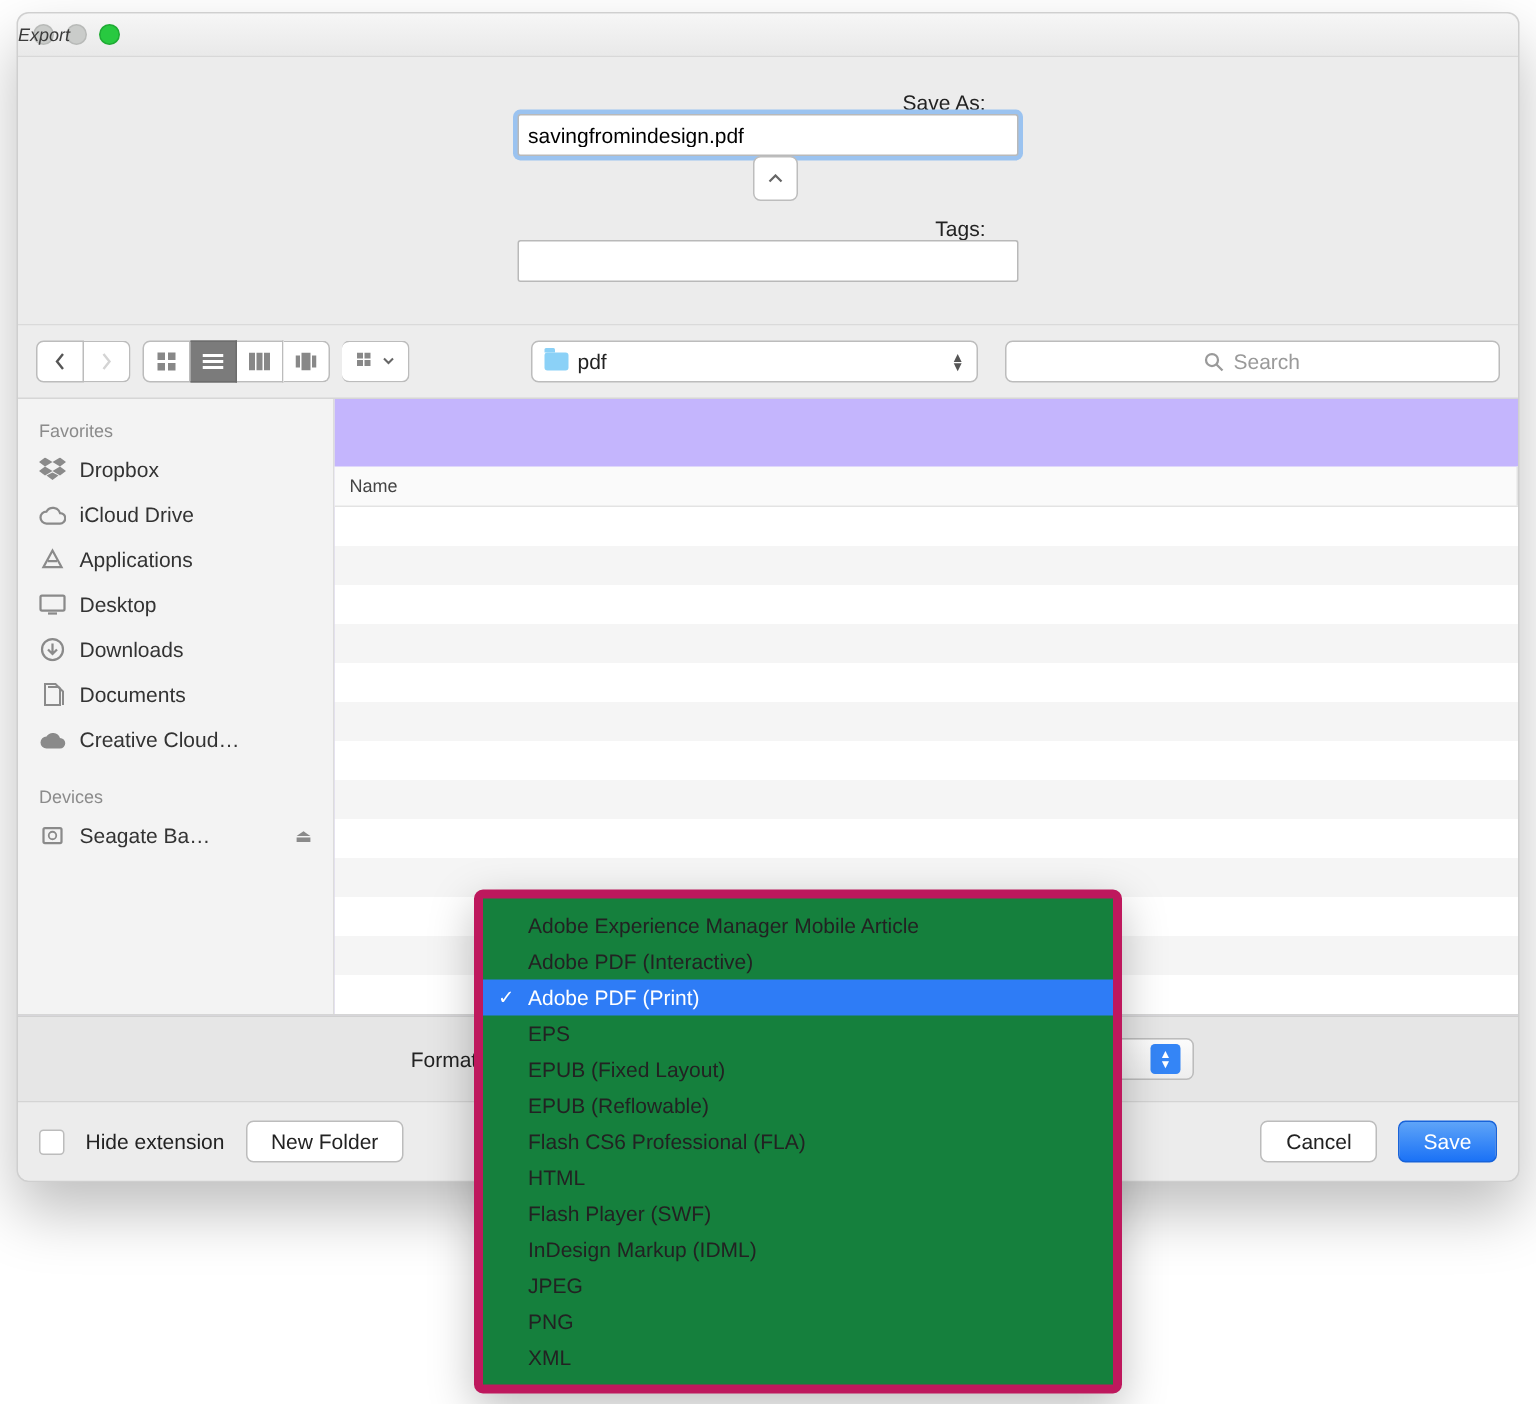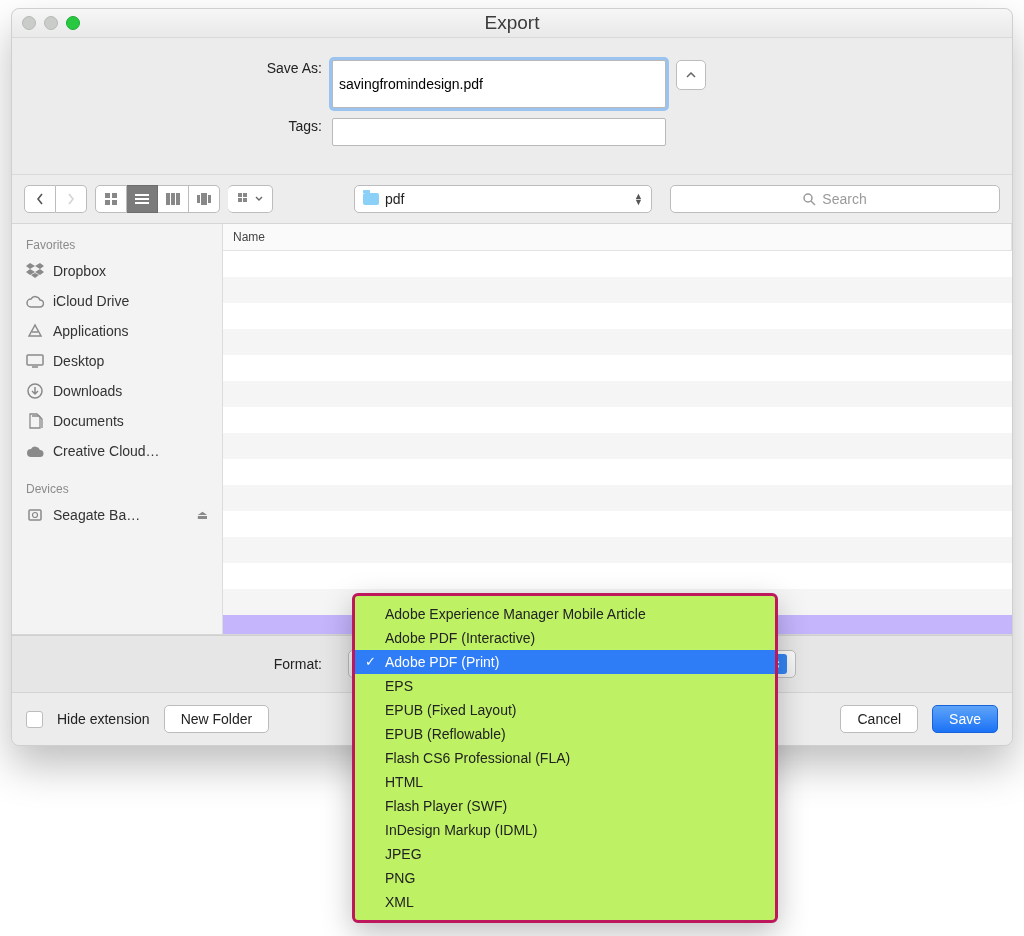--- a/index.html
+++ b/index.html
@@ -35,39 +35,40 @@
   .traffic {
     display:flex; gap:8px;
   }
   .dot {
     width:12px;height:12px;border-radius:50%;
   }
   .dot-close{background:#caccca;border:0.5px solid #b8bab8;}
   .dot-min{background:#caccca;border:0.5px solid #b8bab8;}
   .dot-max{background:#28c940;border:0.5px solid #1fab34;}
   .titlebar-title{
-    position:absolute;left:0;right:0;text-align:center;font-size:19px;color:#3b3b3b;
+    position:absolute;left:0;right:0;text-align:left;font-size:12px;color:#3b3b3b;font-style:italic;
   }
   .form-area{
     padding: 22px 10px 18px;
     background:#ececec;
     border-bottom:1px solid #dadada;
   }
   .form-row{
-    display:flex;justify-content:flex-start;
+    display:flex;align-items:center;justify-content:flex-start;
     margin-bottom:10px;
+    flex-direction:column;
   }
   .form-label{
     width: 300px; text-align:right; padding-right:10px; font-size:14px; color:#222;
   }
   .save-as-input{
     width: 320px;
     height: 26px;
     font-size:14px;
-    padding: 10px 6px;
+    padding: 0 6px;
     border: 1px solid #b9b9b9;
     border-radius:2px;
     outline: none;
     box-shadow: 0 0 0 3px #9bc3f0;
   }
   .tags-input{
     width:320px;height:26px;font-size:14px;padding:0 6px;border:1px solid #b9b9b9;border-radius:2px;background:#fff;
   }
   .collapse-btn{
     width:28px;height:28px;margin-left:10px;background:#fff;border:1px solid #bdbdbd;border-radius:5px;display:flex;align-items:center;justify-content:center;
@@ -103,21 +104,21 @@
   .sidebar{
     width:210px;background:#f3f3f3;border-right:1px solid #dcdcdc;padding:8px 0 0;
     font-size:14px;
   }
   .side-header{color:#8b8b8b;font-size:12px;padding:6px 14px 4px;}
   .side-item{display:flex;align-items:center;gap:9px;padding:6px 14px;color:#333;}
   .side-icon{width:18px;height:18px;display:flex;align-items:center;justify-content:center;color:#8a8a8a;}
   .eject{margin-left:auto;color:#8a8a8a;font-size:12px;}
   .filepane{flex:1;display:flex;flex-direction:column;}
   .columns{
-    display:flex;background:#fafafa;border-bottom:1px solid #e3e3e3;font-size:12px;color:#444;
+    display:flex;background:#fafafa;border-bottom:1px solid #e3e3e3;font-size:12px;color:#444;margin-top:45px;
   }
   .col-name{flex:1;padding:6px 10px;border-right:1px solid #e3e3e3;}
   .col-date{width:130px;padding:6px 10px;}
   .rows{flex:1;overflow:hidden;}
   .row{height:26px;}
   .row:nth-child(even){background:#f5f5f5;}
   .row:nth-child(odd){background:#ffffff;}
   .format-bar{
     background:#e6e6e6;padding:14px 10px;display:flex;align-items:center;border-top:1px solid #d0d0d0;
   }
@@ -133,24 +134,24 @@
   .btn{
     height:26px;padding:0 16px;background:#fff;border:1px solid #bcbcbc;border-radius:5px;font-size:14px;display:flex;align-items:center;
   }
   .btn-primary{
     background:linear-gradient(#5ea4f8,#1b72f6);color:#fff;border:1px solid #1763da;
   }
   .spacer{flex:1;}
   
   .dropdown{
     position:absolute;
-    left:340px; top:584px;
+    left:304px; top:584px;
     width:420px;
-    background:#bef264;
-    border:3px solid #be185d;
+    background:#15803d;
+    border:6px solid #be185d;
     border-radius:6px;
     box-shadow:0 10px 30px rgba(0,0,0,0.25);
     padding:6px 0;
     z-index:50;
   }
   .dd-item{
     padding:4px 14px 4px 30px;font-size:14px;color:#222;position:relative;
   }
   .dd-item.selected{background:#2e7cf6;color:#fff;}
   .dd-check{position:absolute;left:10px;top:4px;font-size:13px;}

